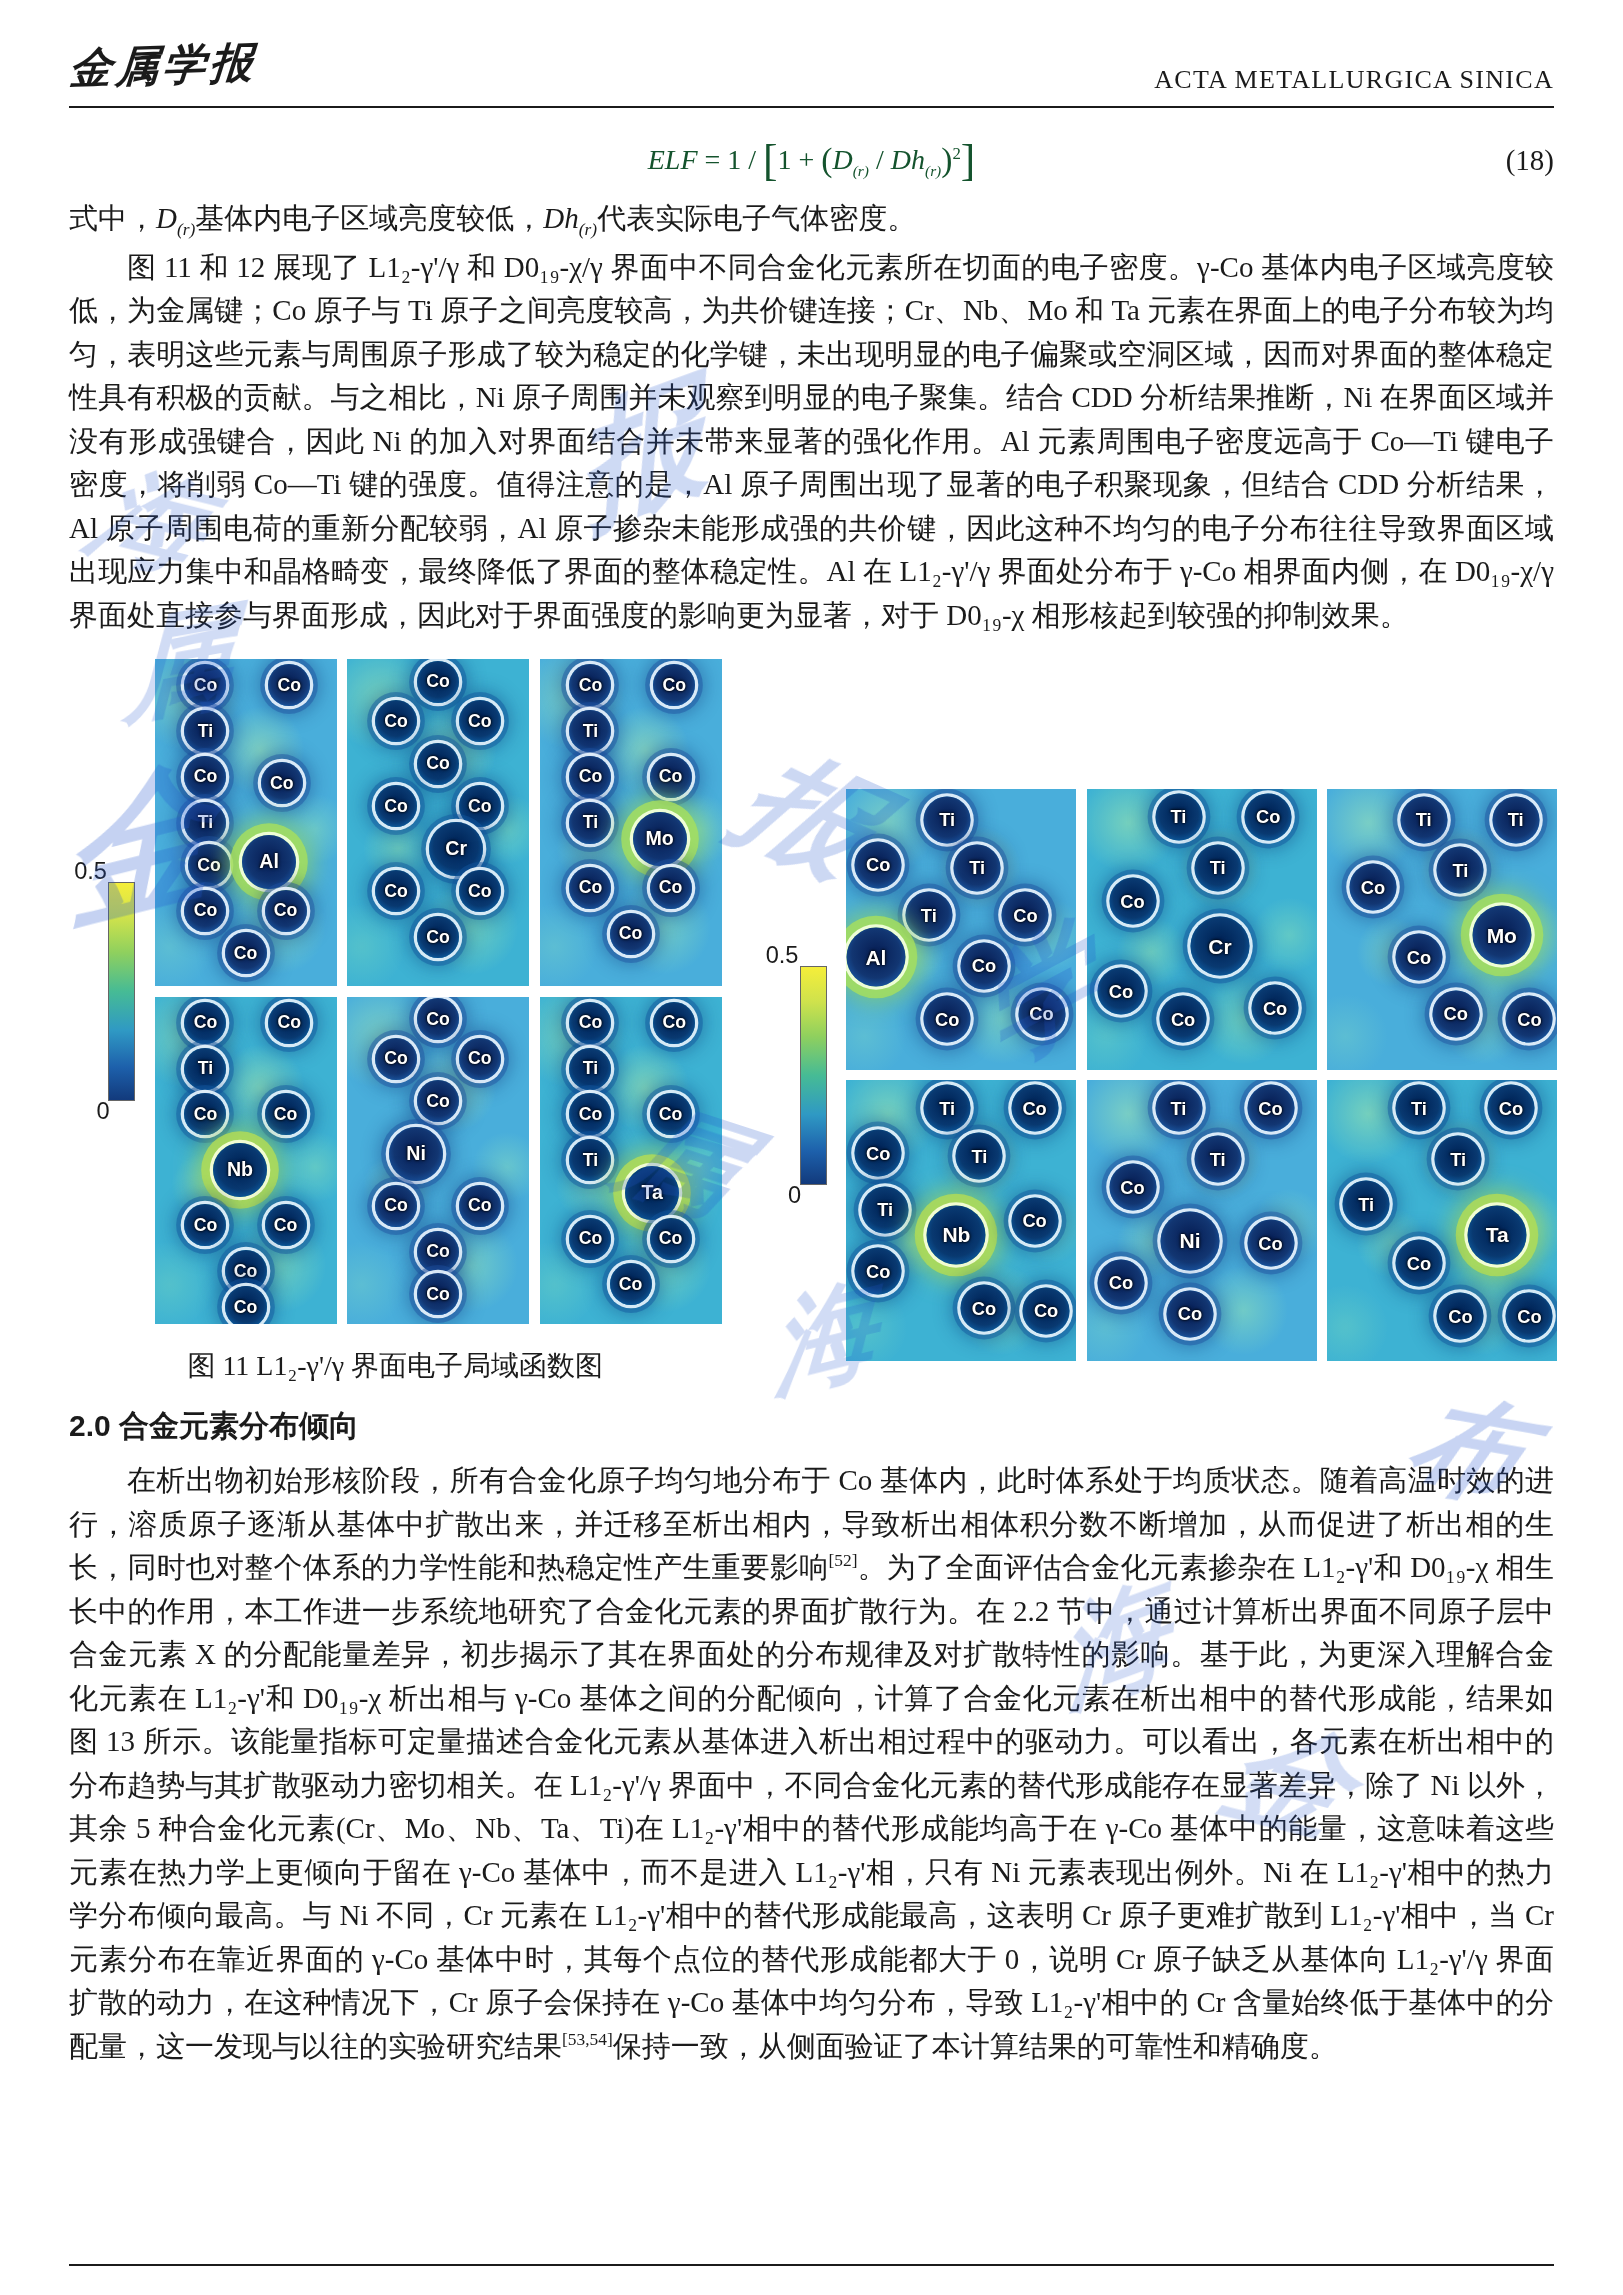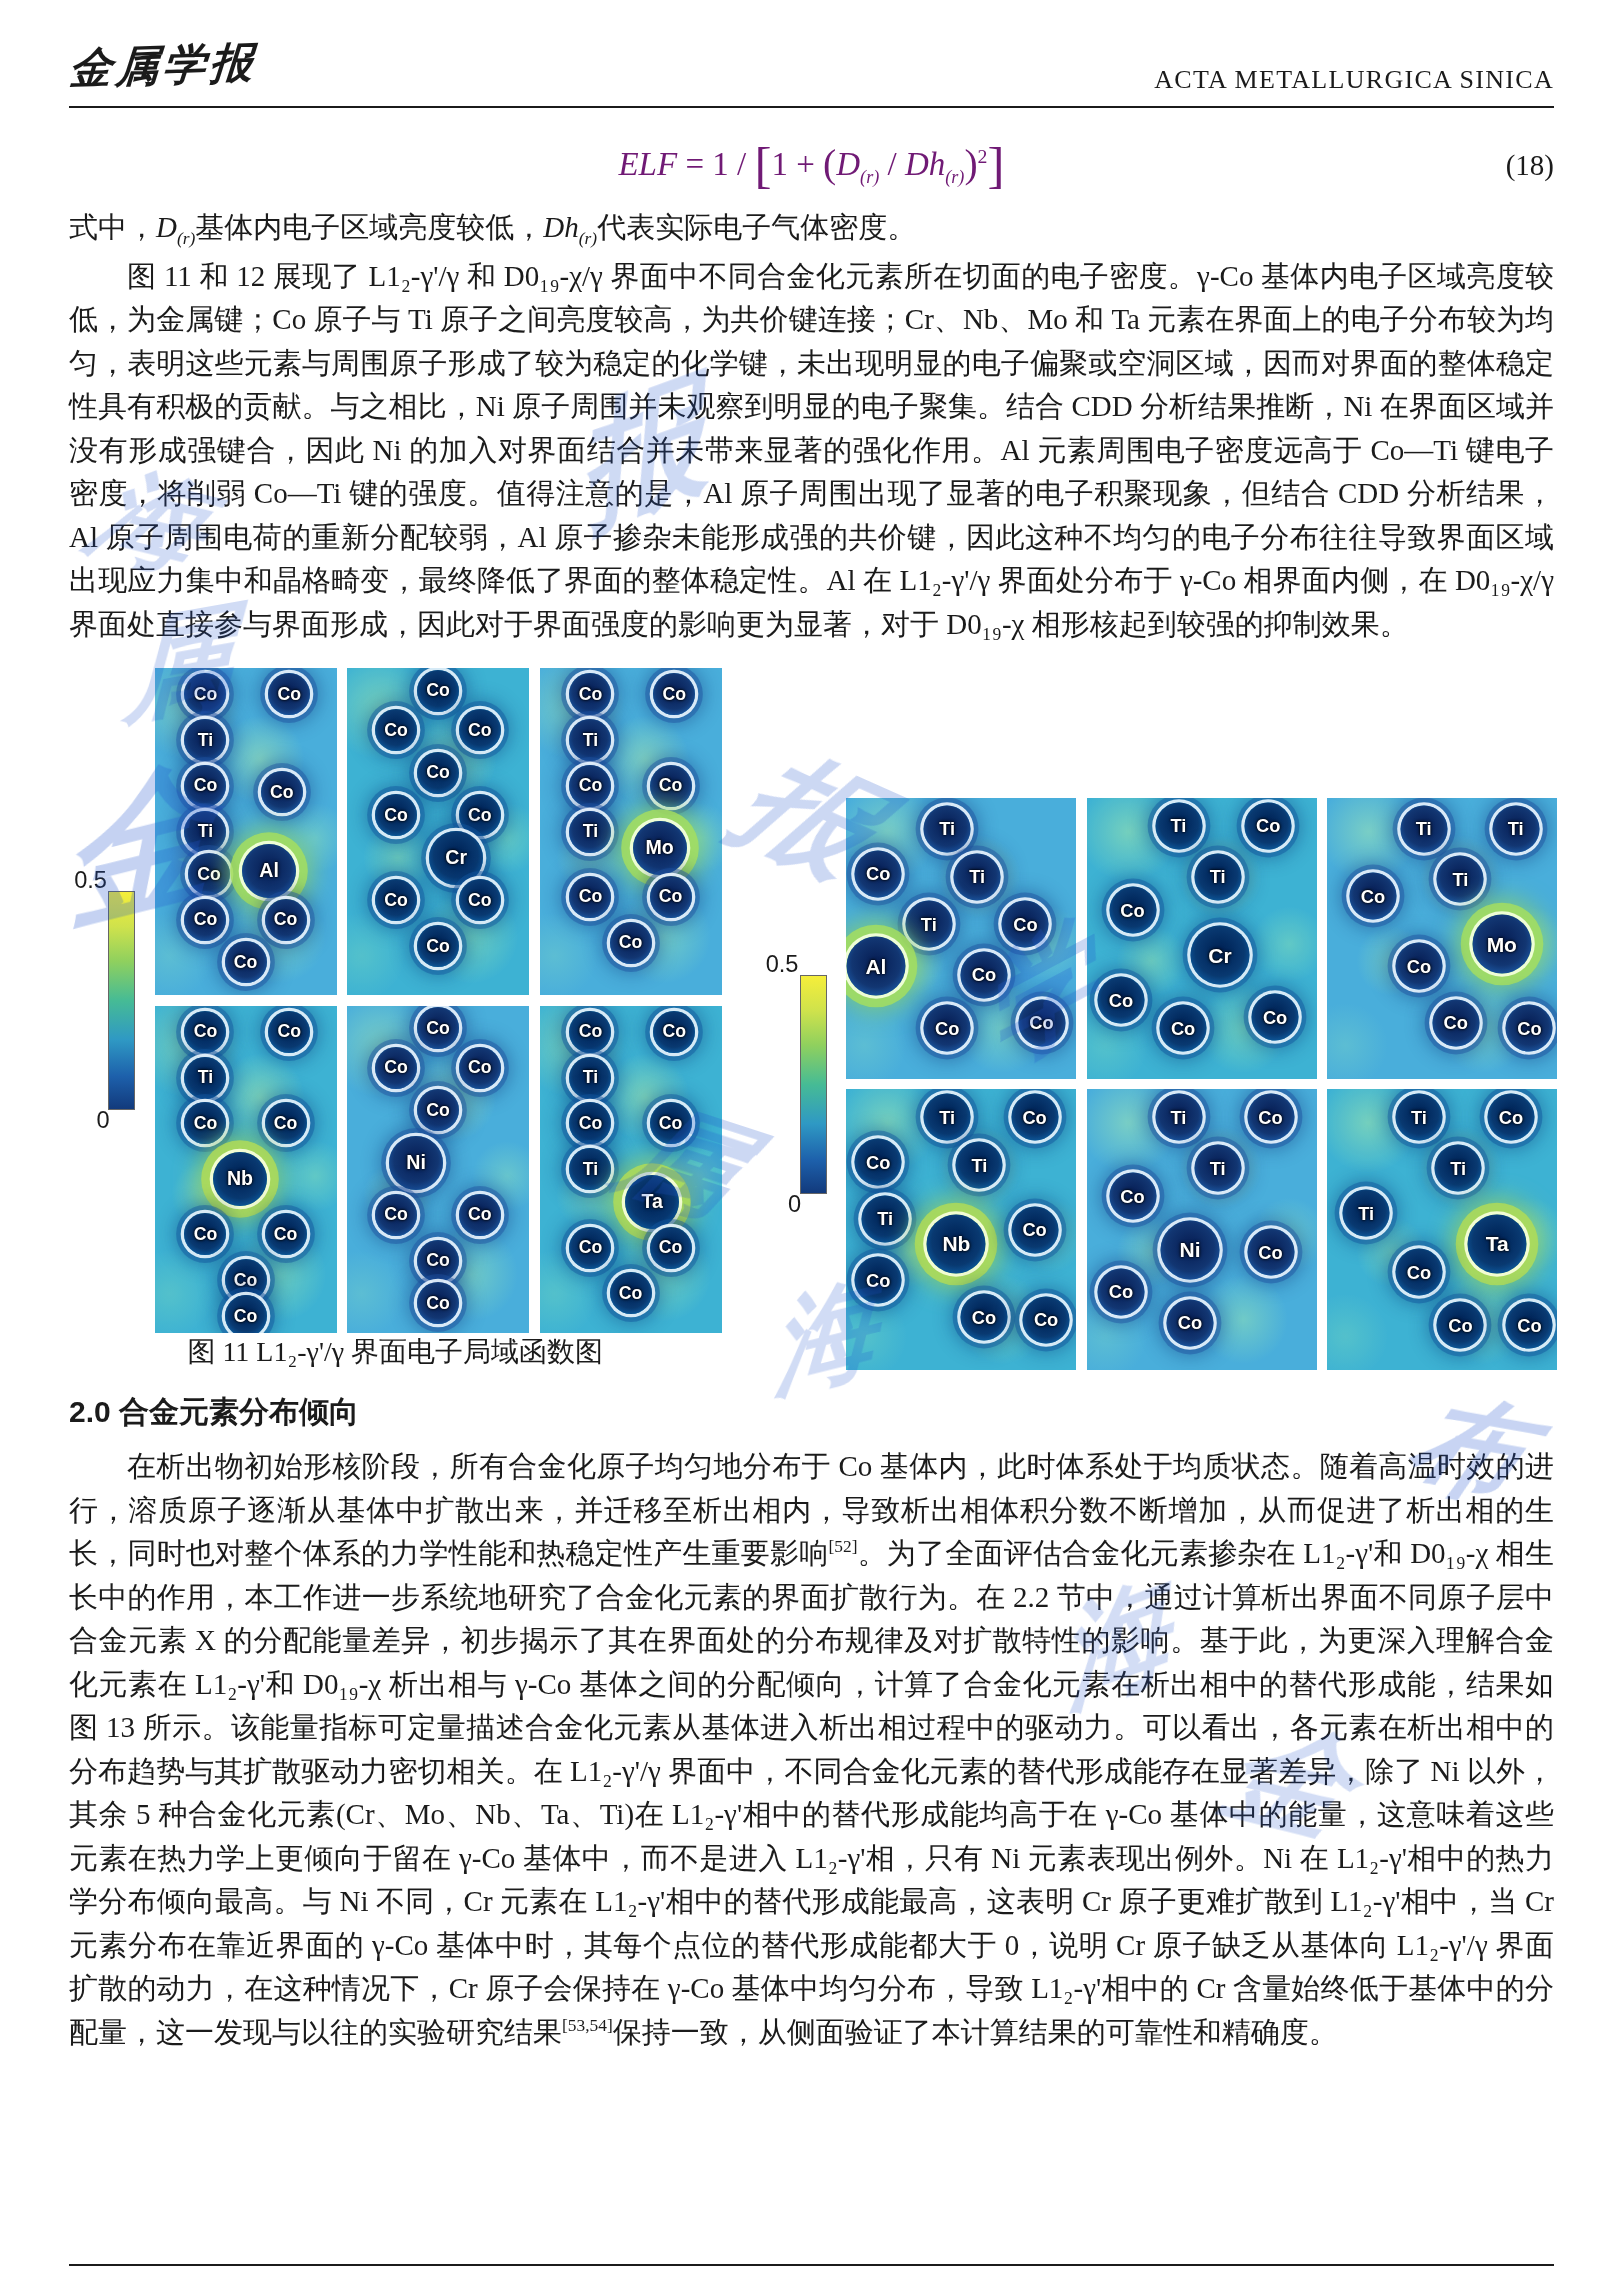--- a/index.html
+++ b/index.html
@@ -9,21 +9,21 @@
 
   
   .header{display:flex;justify-content:space-between;align-items:flex-end;
           padding-bottom:10.5px;border-bottom:2px solid #1b1b1b;}
   .logo{font-size:43px;font-weight:bold;font-style:italic;transform:rotate(-2deg) skewX(-6deg);
         letter-spacing:3.9px;}
   .journal{font-size:26px;letter-spacing:1.3px;}
 
   
   .eq-row{position:relative;margin:27.5px 0 11.8px 0;text-align:center;}
-  .eq{font-size:33px;color:#701a75;white-space:nowrap;}
+  .eq{font-size:28px;color:#14532d;white-space:nowrap;}
   .eq .it{font-style:italic;}
   .eq .brL{font-size:1.55em;vertical-align:-0.14em;}
   .eq .brM{font-size:1.2em;vertical-align:-0.06em;}
   .eq sub{font-size:0.55em;font-style:italic;}
   .eq sup{font-size:0.6em;}
   .eq-num{position:absolute;right:0;top:50%;transform:translateY(-50%);font-size:29px;color:#1b1b1b;}
 
   
   .para{font-size:29px;line-height:1.5;text-align:justify;margin:0 0 3.9px 0;}
   .para .it{font-style:italic;}
@@ -63,21 +63,21 @@
                0 0 17px 10.5px rgba(10,40,110,0.35);
     display:flex;align-items:center;justify-content:center;color:#fff;font-weight:bold;
     font-size:17.7px;font-family:"Liberation Sans","DejaVu Sans",sans-serif;
     text-shadow:0 0 3.9px #000,0 0 2px #000;z-index:2;}
   .atom.big{width:54px;height:54px;font-size:19.6px;}
   .atom.hl{box-shadow:0 0 0 3.3px rgba(242,255,220,0.95), 0 0 0 11.8px rgba(168,224,92,0.8),
                       0 0 22px 17px rgba(150,215,80,0.6);}
   .grid12 .atom{width:47px;height:47px;font-size:18.3px;}
   .grid12 .atom.big{width:59px;height:59px;font-size:21px;}
 
-  .cap{margin-top:0;text-align:center;line-height:1.35;}
+  .cap{margin-top:23px;text-align:center;line-height:1.35;}
   .cap-cn{font-size:28px;}
   .cap-en{font-size:27px;}
 
   
   .sec-head{font-family:"Liberation Sans","DejaVu Sans",sans-serif;font-weight:bold;
             font-size:30px;margin:22px 0 11.8px 0;}
 
   
   .wm-layer{position:absolute;inset:0;pointer-events:none;z-index:5;}
   .wm{position:absolute;color:rgba(35,85,205,0.55);font-weight:bold;font-style:italic;

